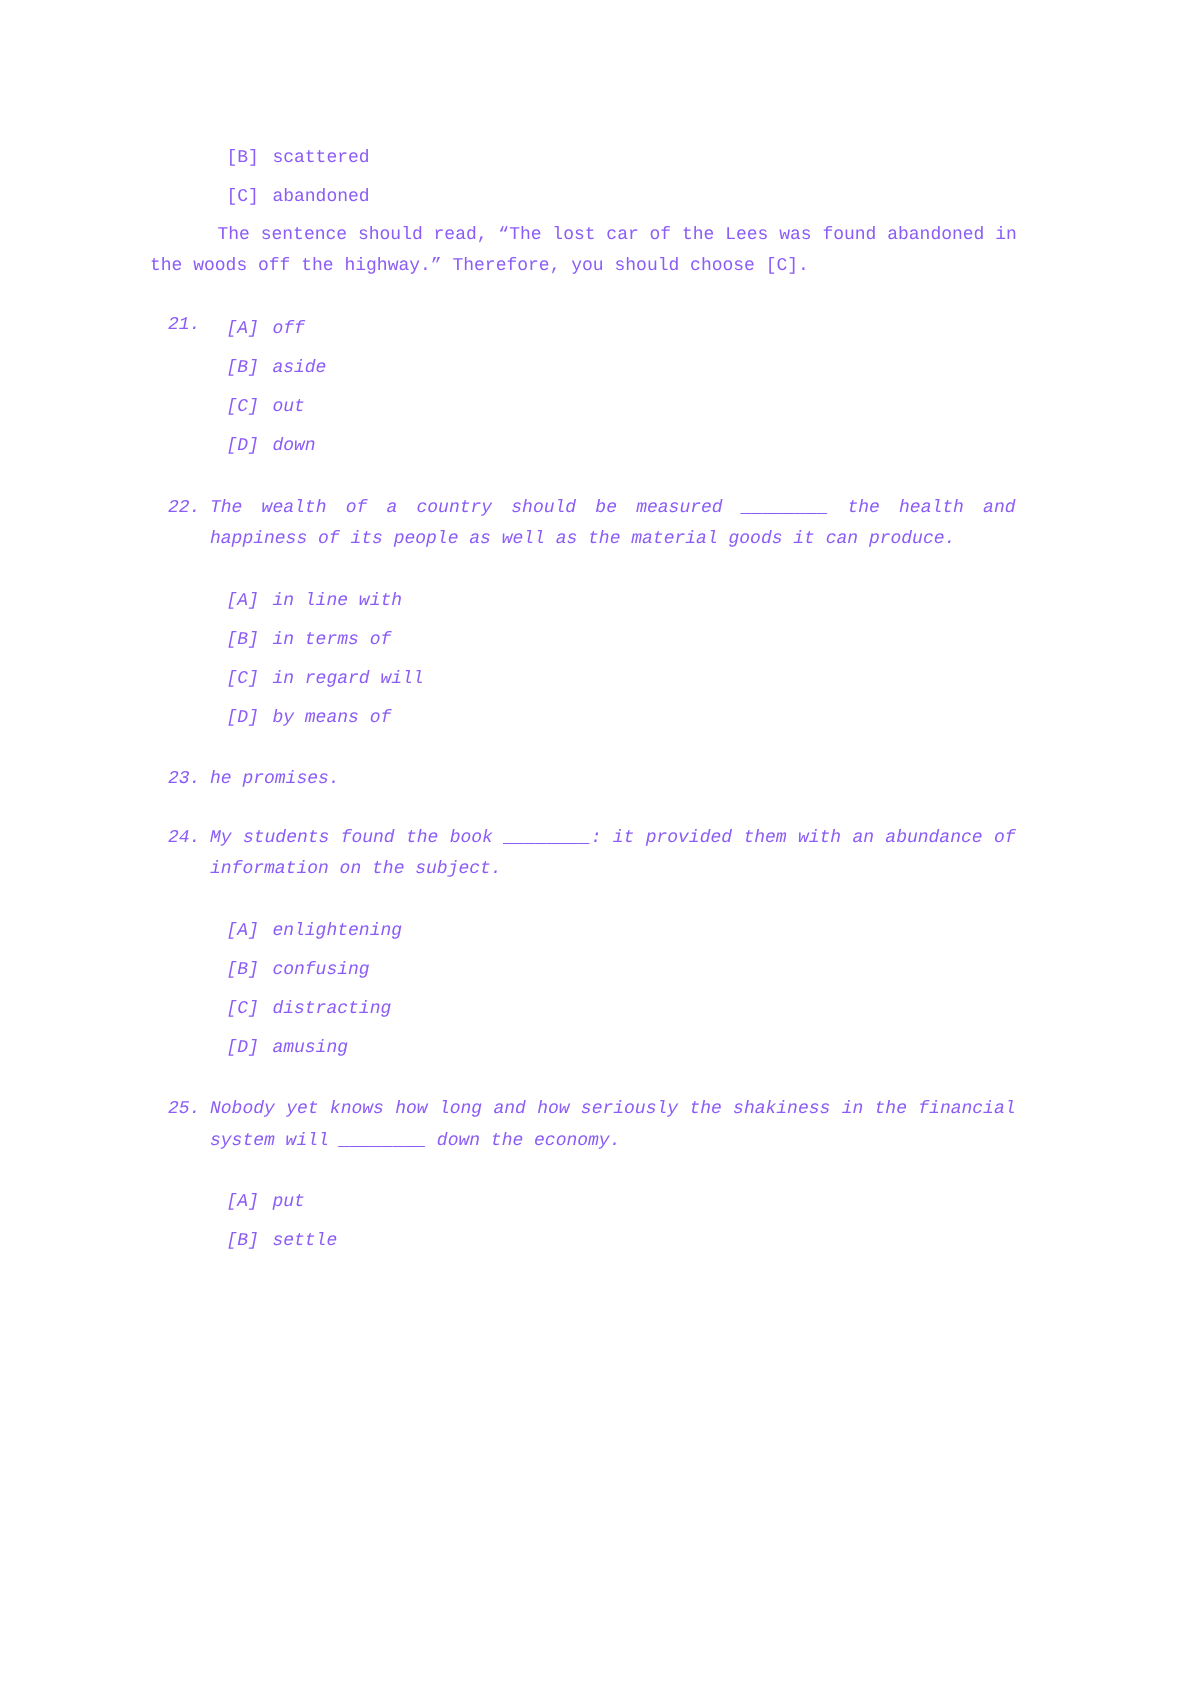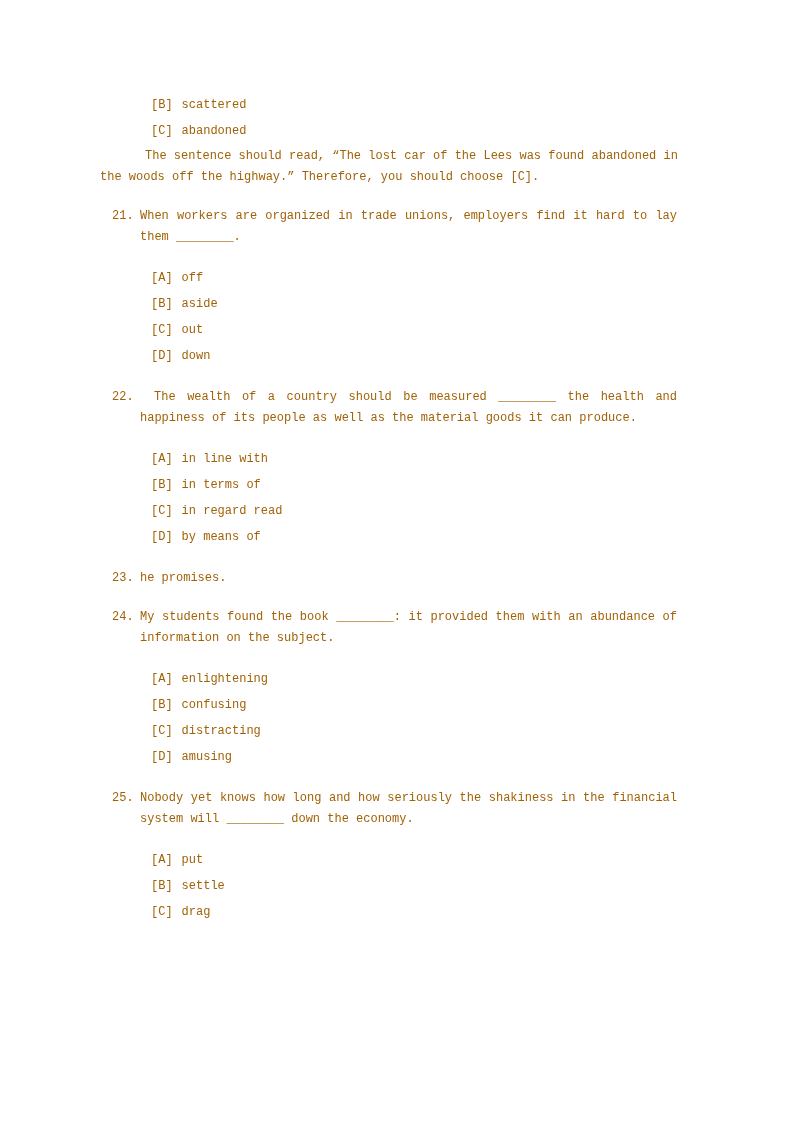--- a/index.html
+++ b/index.html
@@ -8,55 +8,55 @@
     background: #ffffff;
   }
   .page {
     position: relative;
     width: 794px;
     height: 1123px;
     background: #ffffff;
     overflow: hidden;
     font-family: "Liberation Mono", "DejaVu Sans Mono", monospace;
     font-size: 12px;
-    color: #a16207;
+    color: #8b5cf6;
   }
   .content {
     position: absolute;
     left: 100px;
     top: 92px;
     width: 577px;
   }
   
   .opt-line {
     line-height: 26px;
     padding-left: 51px;
     white-space: nowrap;
   }
   .opt-text { margin-left: 9px; }
   
   .expl { margin-top: 2px; }
   .expl .line { line-height: 21px; white-space: nowrap; }
   .indent-first { text-indent: 45px; }
   
-  .question { position: relative; margin-top: 18px; }
+  .question { position: relative; margin-top: 18px; font-style: italic; }
   .q-num {
     position: absolute;
     left: 12px;
     top: 0;
     line-height: 21px;
     white-space: nowrap;
   }
   .q-lines { margin-left: 40px; }
   .line { line-height: 21px; white-space: nowrap; }
   .justify {
     text-align: justify;
     text-align-last: justify;
   }
-  .wide-gaps { word-spacing: 3px; margin-left: 14px; }
+  .wide-gaps { word-spacing: 3px; }
   .options { margin-top: 17px; }
 </style>
 </head>
 <body>
 
 <div class="page">
   <div class="content">
 
     <div class="opt-line">
       <span class="opt-key">[B]</span><span class="opt-text">scattered</span>
@@ -65,24 +65,20 @@
       <span class="opt-key">[C]</span><span class="opt-text">abandoned</span>
     </div>
 
     <div class="expl">
       <div class="line indent-first justify">The sentence should read, “The lost car of the Lees was found abandoned in</div>
       <div class="line">the woods off the highway.” Therefore, you should choose [C].</div>
     </div>
 
     <div class="question">
       <div class="q-num">21.</div>
-      <div class="q-lines">
-        <div class="line justify">When workers are organized in trade unions, employers find it hard to lay</div>
-        <div class="line">them ________.</div>
-      </div>
       <div class="options">
         <div class="opt-line">
           <span class="opt-key">[A]</span><span class="opt-text">off</span>
         </div>
         <div class="opt-line">
           <span class="opt-key">[B]</span><span class="opt-text">aside</span>
         </div>
         <div class="opt-line">
           <span class="opt-key">[C]</span><span class="opt-text">out</span>
         </div>
@@ -99,21 +95,21 @@
         <div class="line">happiness of its people as well as the material goods it can produce.</div>
       </div>
       <div class="options">
         <div class="opt-line">
           <span class="opt-key">[A]</span><span class="opt-text">in line with</span>
         </div>
         <div class="opt-line">
           <span class="opt-key">[B]</span><span class="opt-text">in terms of</span>
         </div>
         <div class="opt-line">
-          <span class="opt-key">[C]</span><span class="opt-text">in regard read</span>
+          <span class="opt-key">[C]</span><span class="opt-text">in regard will</span>
         </div>
         <div class="opt-line">
           <span class="opt-key">[D]</span><span class="opt-text">by means of</span>
         </div>
       </div>
     </div>
 
     <div class="question">
       <div class="q-num">23.</div>
       <div class="q-lines">
@@ -149,20 +145,17 @@
         <div class="line justify">Nobody yet knows how long and how seriously the shakiness in the financial</div>
         <div class="line">system will ________ down the economy.</div>
       </div>
       <div class="options">
         <div class="opt-line">
           <span class="opt-key">[A]</span><span class="opt-text">put</span>
         </div>
         <div class="opt-line">
           <span class="opt-key">[B]</span><span class="opt-text">settle</span>
         </div>
-        <div class="opt-line">
-          <span class="opt-key">[C]</span><span class="opt-text">drag</span>
-        </div>
       </div>
     </div>
 
   </div>
 </div>
 
 </body></html>

